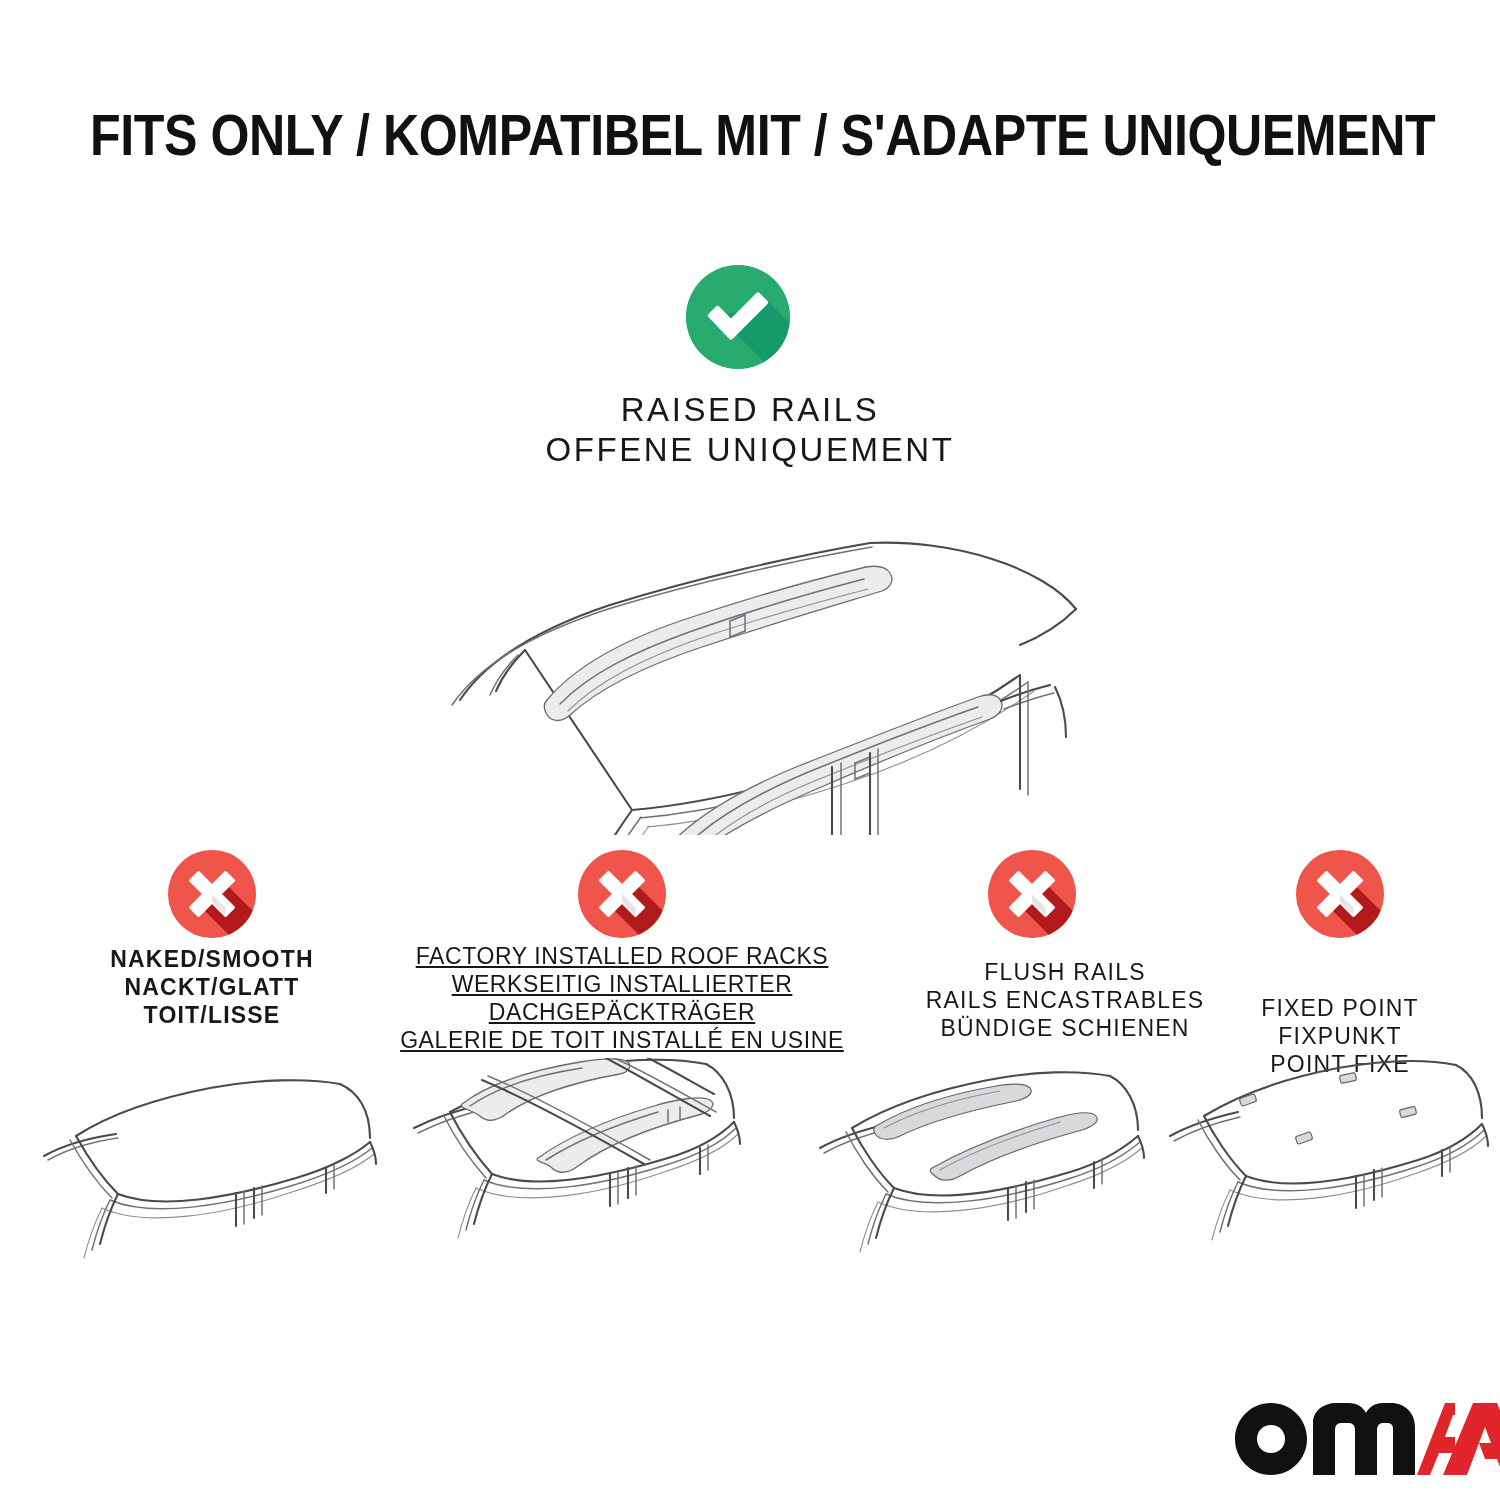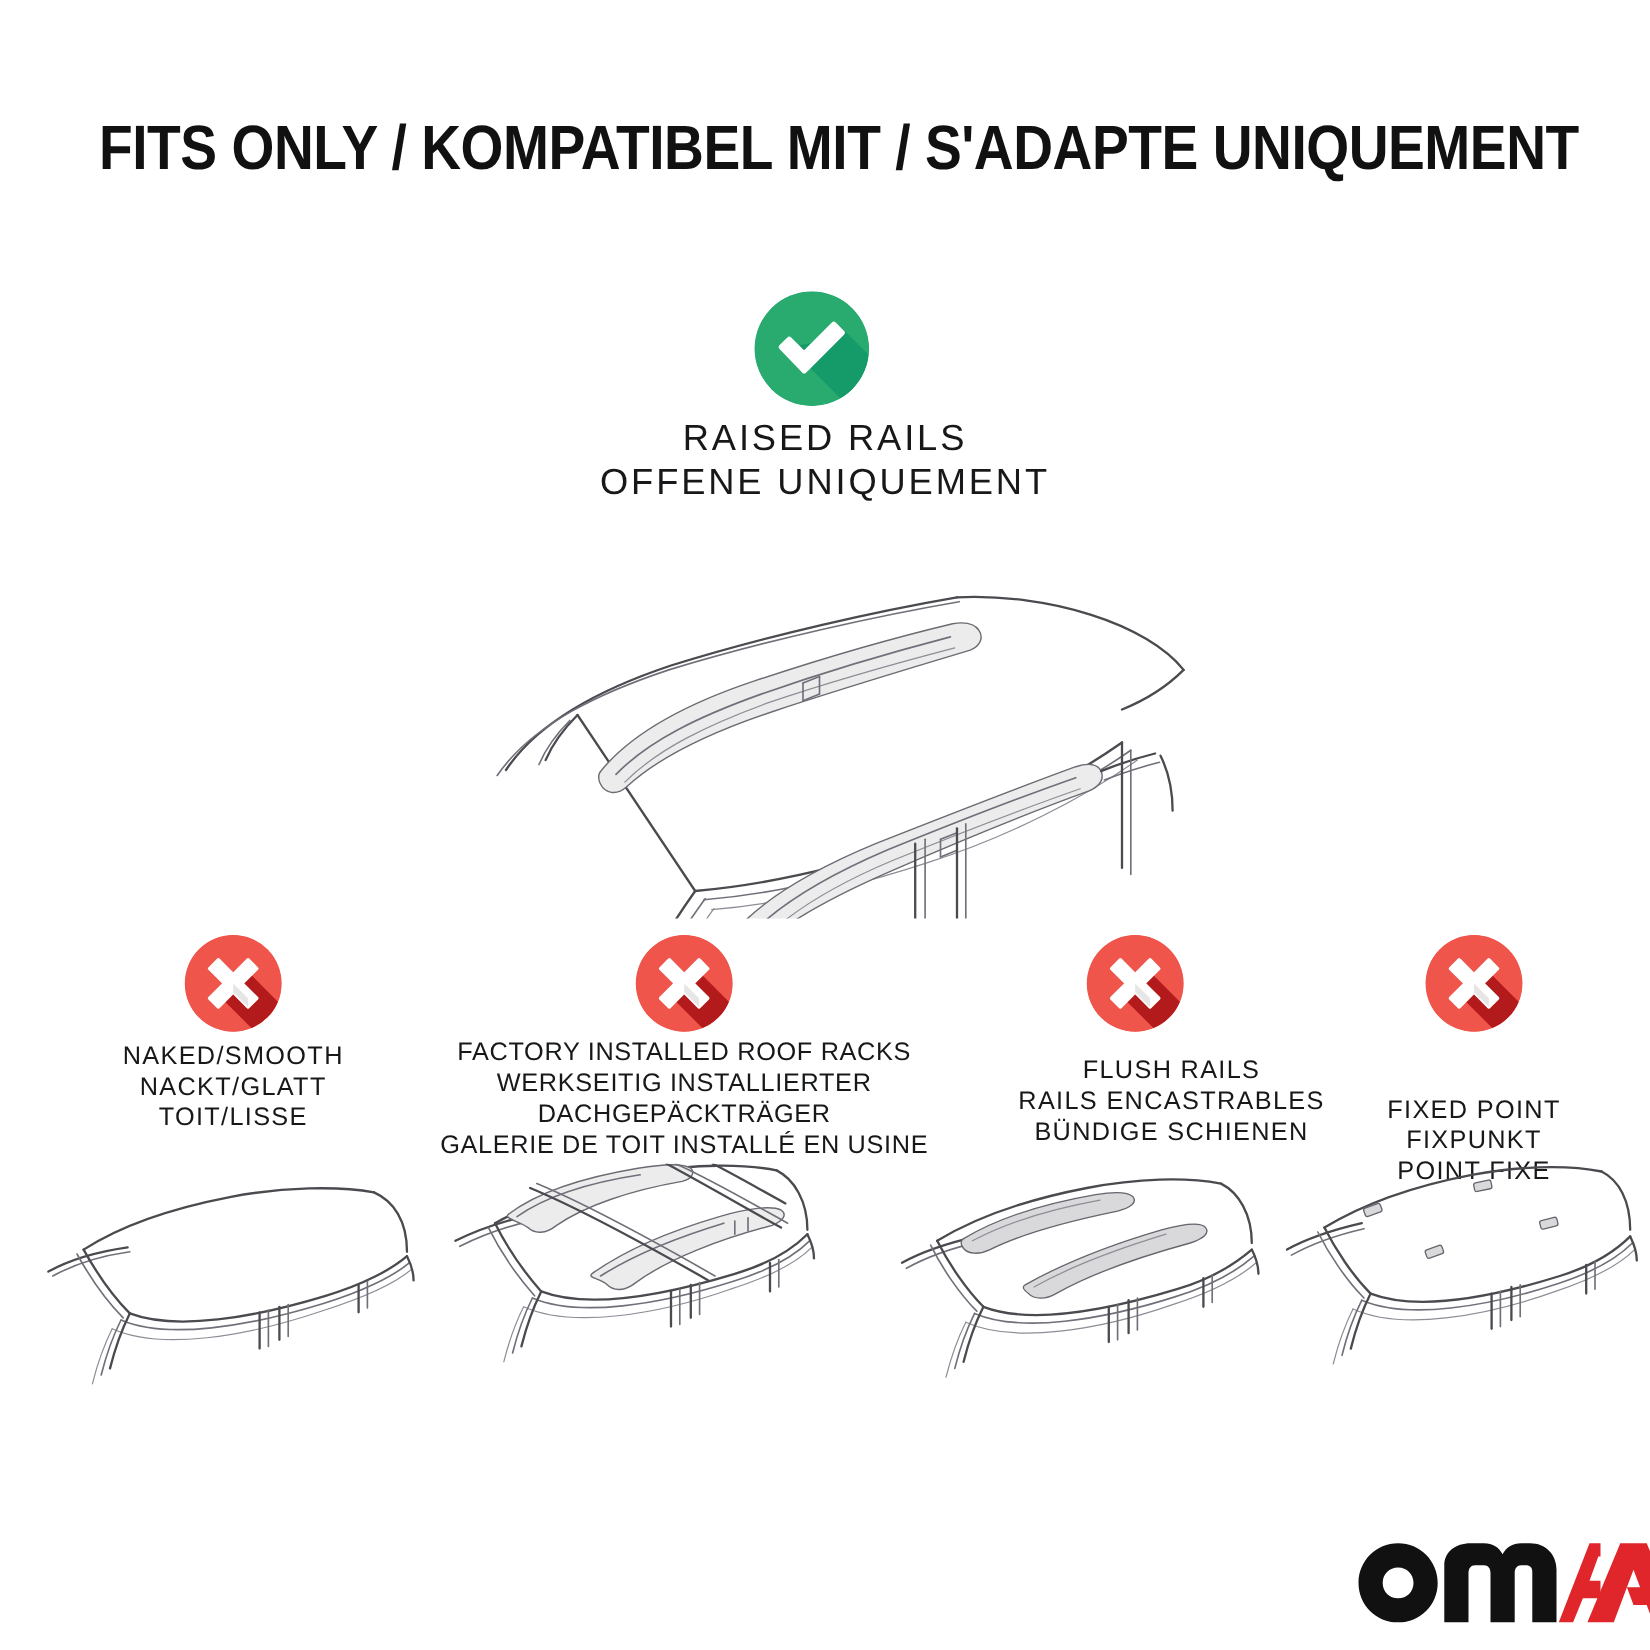--- a/index.html
+++ b/index.html
@@ -109,21 +109,21 @@
         <circle cx="52" cy="52" r="52" fill="#29ab6f"></circle>
 
         <path d="M31.5,50.5 L45.5,64.5 L104,123 L104,58 L77,31 L63,45 Z" fill="#159a69"></path>
 
         <path d="M24.5,50.5 L31.5,43.5 L45.0,57.0 L72.0,30.0 L79.5,37.5 L45.0,72.0 Z" fill="#ffffff" stroke="#ffffff" stroke-width="5" stroke-linejoin="round"></path>
       </g>
     </svg>
   </div>
 </div>
 
-<div class="caption main" style="left:250px; top:378px; width:1000px;">
+<div class="caption main" style="left:250px; top:390px; width:1000px;">
   <span class="ln">RAISED RAILS</span>
   <span class="ln">OFFENE UNIQUEMENT</span>
 </div>
 
 <div class="drawing" style="left:400px; top:505px; width:710px; height:330px;">
   <svg viewBox="0 0 710 330" aria-hidden="true">
 
     <path class="ln-main" d="M60,195 C90,150 150,120 210,100 C300,72 400,50 470,38"></path>
     <path class="ln-main" d="M125,145 L232,305"></path>
     <path class="ln-thin" d="M52,200 C85,152 148,124 208,104 C300,76 402,54 472,42"></path>
@@ -240,27 +240,27 @@
       <g clip-path="url(#xc4)">
         <circle cx="44" cy="44" r="44" fill="#f0554b"></circle>
         <path d="M44,36 L52,28 L88,64 L88,112 L30,54 Z" fill="#b31a1b"></path>
         <path d="M30.5,22.5 L44,36 L57.5,22.5 L65.5,30.5 L52,44 L65.5,57.5 L57.5,65.5 L44,52 L30.5,65.5 L22.5,57.5 L36,44 L22.5,30.5 Z" fill="#ffffff" stroke="#ffffff" stroke-width="3" stroke-linejoin="round"></path>
         <path d="M44,44 L57.5,57.5 L57.5,65.5 L44,52 Z" fill="#e6e6e6"></path>
       </g>
     </svg>
   </div>
 </div>
 
-<div class="caption small" style="left:42px; top:945px; width:340px;">
+<div class="caption small" style="left:42px; top:945px; width:340px;font-weight:bold;">
   <span class="ln">NAKED/SMOOTH</span>
   <span class="ln">NACKT/GLATT</span>
   <span class="ln">TOIT/LISSE</span>
 </div>
 
-<div class="caption small narrow" style="left:392px; top:942px; width:460px;">
+<div class="caption small narrow" style="left:392px; top:942px; width:460px;text-decoration:underline;">
   <span class="ln">FACTORY INSTALLED ROOF RACKS</span>
   <span class="ln">WERKSEITIG INSTALLIERTER</span>
   <span class="ln">DACHGEPÄCKTRÄGER</span>
   <span class="ln">GALERIE DE TOIT INSTALLÉ EN USINE</span>
 </div>
 
 <div class="caption small" style="left:890px; top:958px; width:350px;">
   <span class="ln">FLUSH RAILS</span>
   <span class="ln">RAILS ENCASTRABLES</span>
   <span class="ln">BÜNDIGE SCHIENEN</span>

